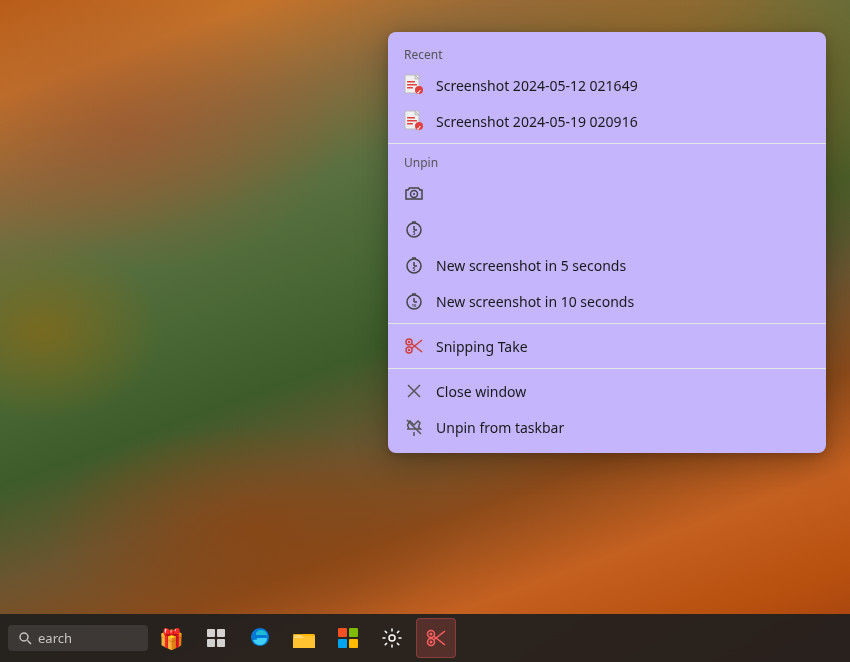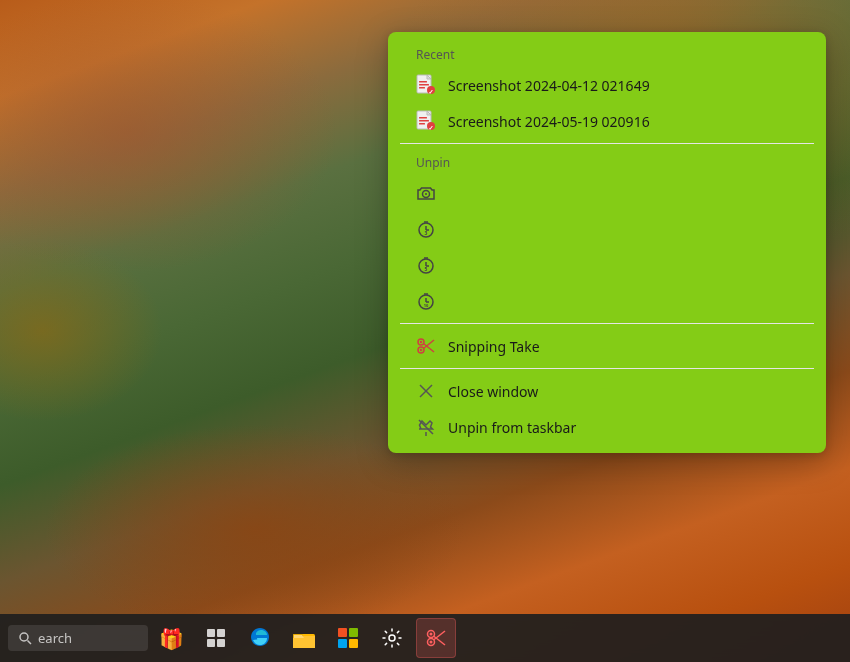--- a/index.html
+++ b/index.html
@@ -81,24 +81,24 @@
       cursor: pointer;
       font-size: 22px;
     }
 
     
     .context-menu {
       position: absolute;
       top: 32px;
       left: 388px;
       width: 438px;
-      background: #84cc16;
+      background: #c4b5fd;
       border-radius: 8px;
       box-shadow: 0 8px 32px rgba(0,0,0,0.25), 0 2px 8px rgba(0,0,0,0.15);
-      padding: 8px 12px;
+      padding: 8px 0;
       z-index: 100;
     }
 
     .menu-section-label {
       padding: 6px 16px 4px 16px;
       font-size: 12px;
       color: #555;
       font-weight: 400;
     }
 
@@ -148,21 +148,21 @@
       <svg width="20" height="22" viewBox="0 0 20 22">
         <rect x="1" y="1" width="14" height="18" rx="1" fill="#f0f0f0" stroke="#bbb" stroke-width="1"></rect>
         <polygon points="11,1 15,5 11,5" fill="#ddd" stroke="#bbb" stroke-width="1"></polygon>
         <rect x="3" y="7" width="8" height="1.5" rx="0.5" fill="#e04040"></rect>
         <rect x="3" y="10" width="10" height="1.5" rx="0.5" fill="#e04040"></rect>
         <rect x="3" y="13" width="6" height="1.5" rx="0.5" fill="#e04040"></rect>
         <circle cx="15" cy="16" r="4" fill="#e04040"></circle>
         <text x="15" y="19.5" text-anchor="middle" font-size="6" fill="white" font-weight="bold">✓</text>
       </svg>
     </div>
-    <span>Screenshot 2024-04-12 021649</span>
+    <span>Screenshot 2024-05-12 021649</span>
   </div>
 
   <div class="menu-item">
     <div class="item-icon">
       <svg width="20" height="22" viewBox="0 0 20 22">
         <rect x="1" y="1" width="14" height="18" rx="1" fill="#f0f0f0" stroke="#bbb" stroke-width="1"></rect>
         <polygon points="11,1 15,5 11,5" fill="#ddd" stroke="#bbb" stroke-width="1"></polygon>
         <rect x="3" y="7" width="8" height="1.5" rx="0.5" fill="#e04040"></rect>
         <rect x="3" y="10" width="10" height="1.5" rx="0.5" fill="#e04040"></rect>
         <rect x="3" y="13" width="6" height="1.5" rx="0.5" fill="#e04040"></rect>
@@ -202,32 +202,34 @@
   <div class="menu-item">
     <div class="item-icon">
       <svg width="20" height="20" viewBox="0 0 20 20" fill="none" stroke="#444" stroke-width="1.5">
         <circle cx="10" cy="11" r="7"></circle>
         <line x1="10" y1="11" x2="10" y2="7"></line>
         <line x1="10" y1="11" x2="13" y2="11"></line>
         <line x1="8" y1="3" x2="12" y2="3"></line>
         <text x="10" y="16" text-anchor="middle" font-size="5" fill="#444" stroke="none" font-weight="bold">5</text>
       </svg>
     </div>
+    <span>New screenshot in 5 seconds</span>
   </div>
 
   <div class="menu-item">
     <div class="item-icon">
       <svg width="20" height="20" viewBox="0 0 20 20" fill="none" stroke="#444" stroke-width="1.5">
         <circle cx="10" cy="11" r="7"></circle>
         <line x1="10" y1="11" x2="10" y2="7"></line>
         <line x1="10" y1="11" x2="13" y2="11"></line>
         <line x1="8" y1="3" x2="12" y2="3"></line>
         <text x="10" y="16" text-anchor="middle" font-size="4" fill="#444" stroke="none" font-weight="bold">10</text>
       </svg>
     </div>
+    <span>New screenshot in 10 seconds</span>
   </div>
 
   <div class="menu-divider"></div>
 
   <div class="menu-item">
     <div class="item-icon">
       <svg width="20" height="20" viewBox="0 0 20 20" fill="none">
         <circle cx="5" cy="14" r="3" stroke="#d04040" stroke-width="1.5" fill="none"></circle>
         <circle cx="5" cy="6" r="3" stroke="#d04040" stroke-width="1.5" fill="none"></circle>
         <line x1="7.5" y1="12.5" x2="18" y2="4" stroke="#d04040" stroke-width="1.5"></line>

